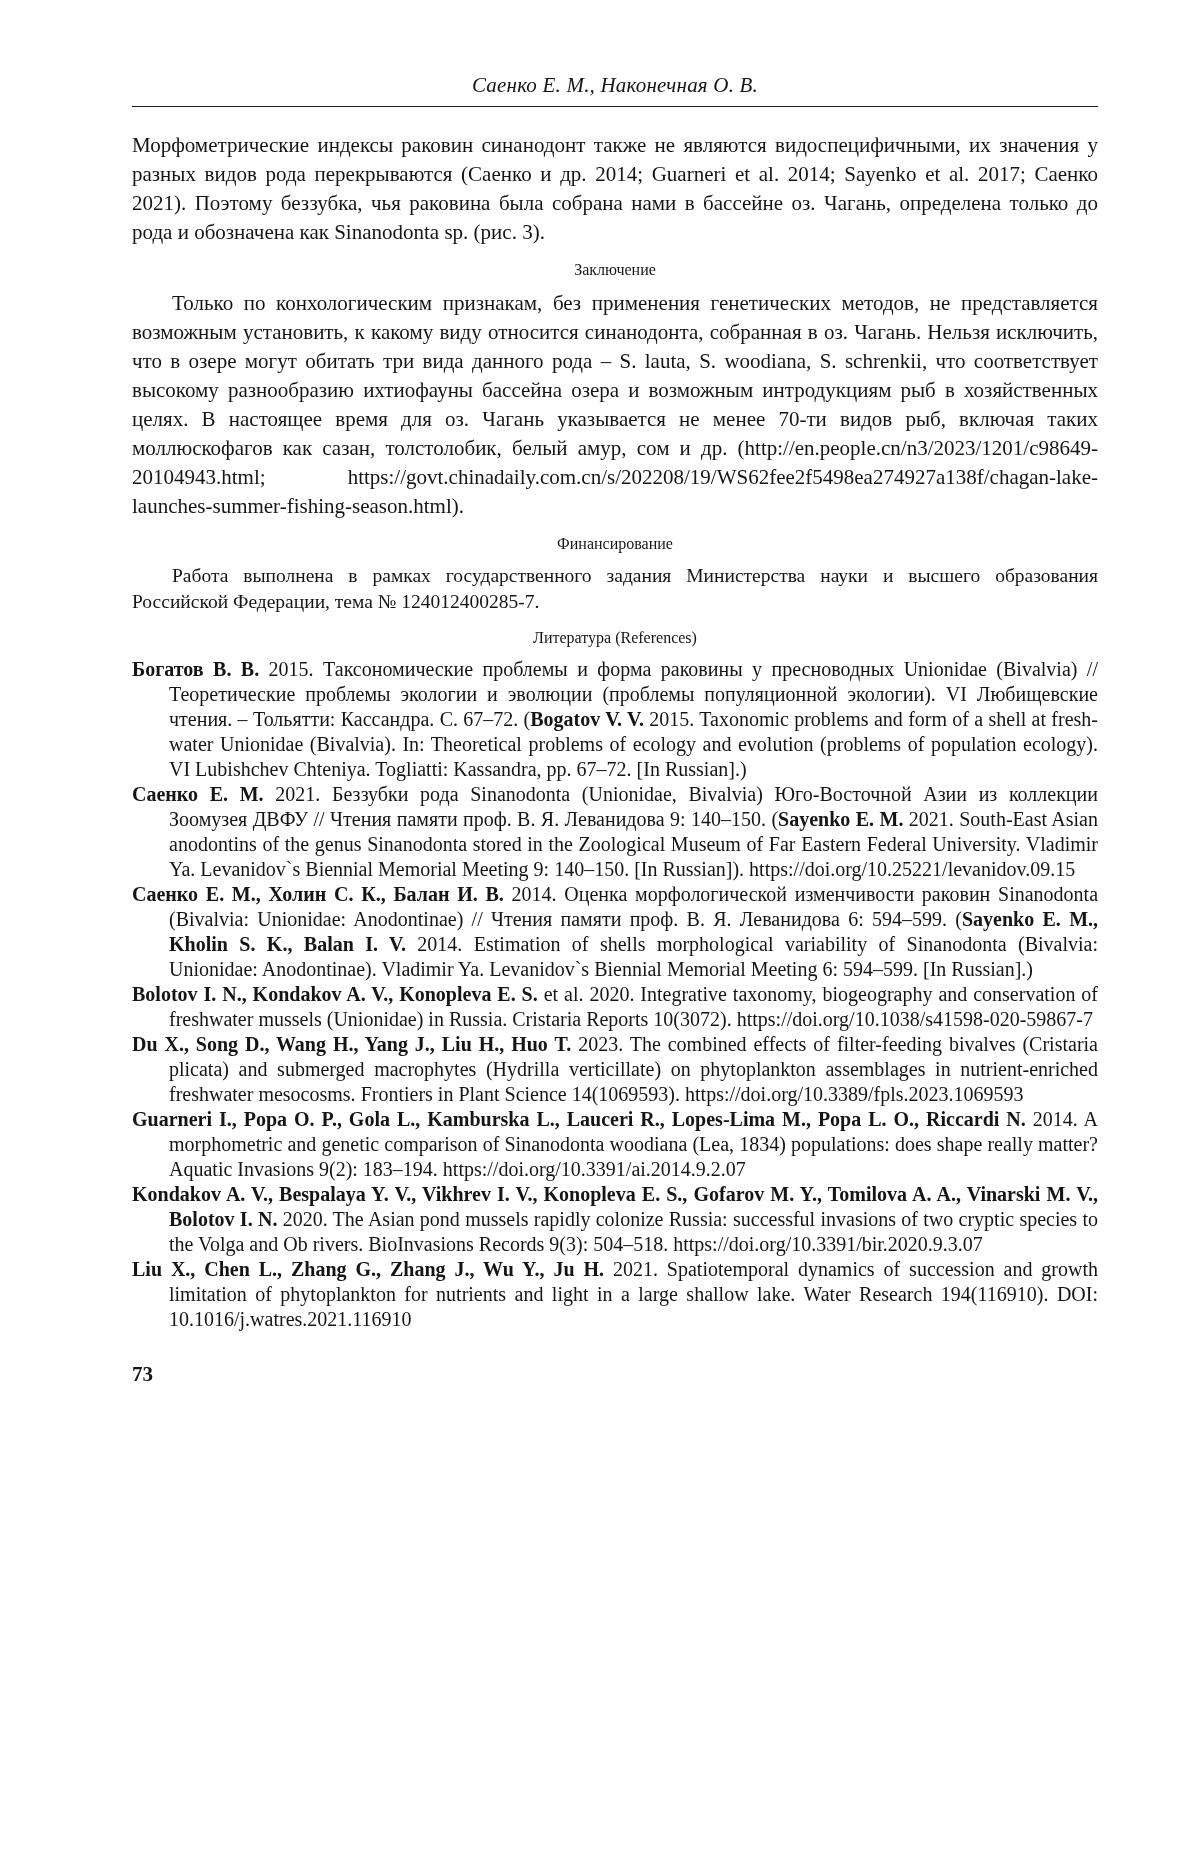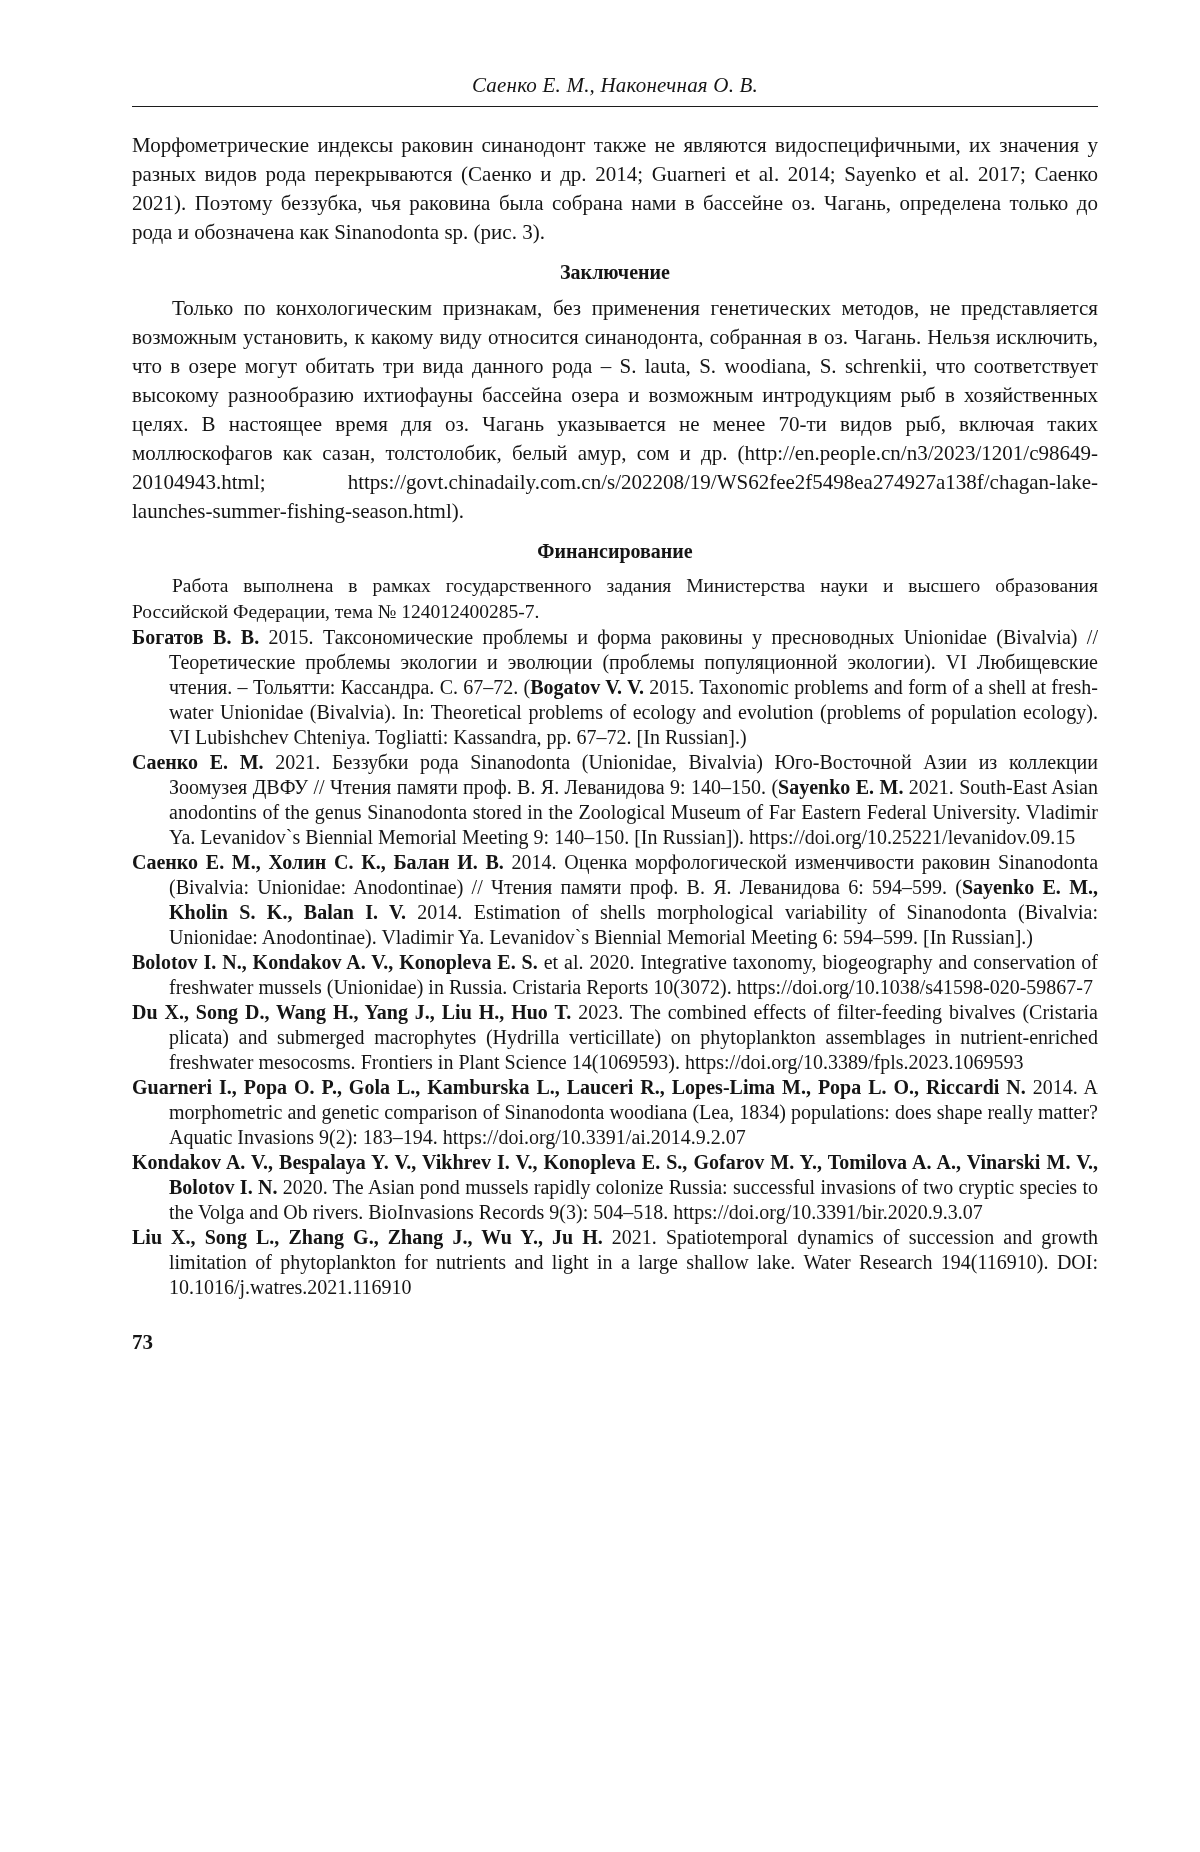--- a/index.html
+++ b/index.html
@@ -38,22 +38,22 @@
     font-size: 21px;
     line-height: 29px;
     text-align: justify;
     margin: 0;
     overflow-wrap: break-word;
     word-break: break-word;
   }
   .body-par.indent { text-indent: 40px; }
   .body-par.small { font-size: 19.5px; line-height: 26px; }
   .section-heading {
-    font-size: 20px;
-    font-weight: 700;
+    font-size: 16px;
+    font-weight: 400;
     text-align: center;
     margin: 14px 0 10px 0;
   }
   .ref {
     font-size: 20px;
     line-height: 25px;
     text-align: justify;
     margin: 0;
     padding-left: 37px;
     text-indent: -37px;
@@ -74,24 +74,25 @@
 <div class="page">
   <div class="content">
     <div class="running-head">Саенко Е. М., Наконечная О. В.</div>
     <div class="head-rule"></div>
     <div id="blocks">
         <p class="body-par"><span>Морфометрические индексы раковин синанодонт также не являются видоспецифичными, их значения у разных видов рода перекрываются (Саенко и др. 2014; Guarneri et al. 2014; Sayenko et al. 2017; Саенко 2021). Поэтому беззубка, чья раковина была собрана нами в бассейне оз. Чагань, определена только до рода и обозначена как </span><span class="run-i">Sinanodonta</span><span> sp. (рис. 3).</span></p>
         <div class="section-heading">Заключение</div>
         <p class="body-par indent"><span>Только по конхологическим признакам, без применения генетических методов, не представляется возможным установить, к какому виду относится синанодонта, собранная в оз. Чагань. Нельзя исключить, что в озере могут обитать три вида данного рода – </span><span class="run-i">S. lauta, S. woodiana, S. schrenkii</span><span>, что соответствует высокому разнообразию ихтиофауны бассейна озера и возможным интродукциям рыб в хозяйственных целях. В настоящее время для оз. Чагань указывается не менее 70-ти видов рыб, включая таких моллюскофагов как сазан, толстолобик, белый амур, сом и др. (http://en.people.cn/n3/2023/1201/c98649-20104943.html; https://govt.chinadaily.com.cn/s/202208/19/WS62fee2f5498ea274927a138f/chagan-lake-launches-summer-fishing-season.html).</span></p>
         <div class="section-heading">Финансирование</div>
         <p class="body-par indent small"><span>Работа выполнена в рамках государственного задания Министерства науки и высшего образования Российской Федерации, тема № 124012400285-7.</span></p>
+        <div class="section-heading">Литература (References)</div>
         <p class="ref"><span class="run-b">Богатов В. В.</span><span> 2015. Таксономические проблемы и форма раковины у пресноводных Unionidae (Bivalvia) // Теоретические проблемы экологии и эволюции (проблемы популяционной экологии). VI Любищевские чтения. – Тольятти: Кассандра. С. 67–72. (</span><span class="run-b">Bogatov V. V.</span><span> 2015. Taxonomic problems and form of a shell at fresh-water Unionidae (Bivalvia). In: Theoretical problems of ecology and evolution (problems of population ecology). VI Lubishchev Chteniya. Togliatti: Kassandra, pp. 67–72. [In Russian].)</span></p>
         <p class="ref"><span class="run-b">Саенко Е. М.</span><span> 2021. Беззубки рода </span><span class="run-i">Sinanodonta</span><span> (Unionidae, Bivalvia) Юго-Восточной Азии из коллекции Зоомузея ДВФУ // </span><span class="run-i">Чтения памяти проф. В. Я. Леванидова</span><span> 9: 140–150. (</span><span class="run-b">Sayenko E. M.</span><span> 2021. South-East Asian anodontins of the genus </span><span class="run-i">Sinanodonta</span><span> stored in the Zoological Museum of Far Eastern Federal University. </span><span class="run-i">Vladimir Ya. Levanidov`s Biennial Memorial Meeting</span><span> 9: 140–150. [In Russian]). https://doi.org/10.25221/levanidov.09.15</span></p>
         <p class="ref"><span class="run-b">Саенко Е. М., Холин С. К., Балан И. В.</span><span> 2014. Оценка морфологической изменчивости раковин </span><span class="run-i">Sinanodonta</span><span> (Bivalvia: Unionidae: Anodontinae) // </span><span class="run-i">Чтения памяти проф. В. Я. Леванидова</span><span> 6: 594–599. (</span><span class="run-b">Sayenko E. M., Kholin S. K., Balan I. V.</span><span> 2014. Estimation of shells morphological variability of </span><span class="run-i">Sinanodonta</span><span> (Bivalvia: Unionidae: Anodontinae). </span><span class="run-i">Vladimir Ya. Levanidov`s Biennial Memorial Meeting</span><span> 6: 594–599. [In Russian].)</span></p>
         <p class="ref"><span class="run-b">Bolotov I. N., Kondakov A. V., Konopleva E. S.</span><span> et al. 2020. Integrative taxonomy, biogeography and conservation of freshwater mussels (Unionidae) in Russia. </span><span class="run-i">Cristaria Reports</span><span> 10(3072). https://doi.org/10.1038/s41598-020-59867-7</span></p>
         <p class="ref"><span class="run-b">Du X., Song D., Wang H., Yang J., Liu H., Huo T.</span><span> 2023. The combined effects of filter-feeding bivalves (</span><span class="run-i">Cristaria plicata</span><span>) and submerged macrophytes (</span><span class="run-i">Hydrilla verticillate</span><span>) on phytoplankton assemblages in nutrient-enriched freshwater mesocosms. </span><span class="run-i">Frontiers in Plant Science</span><span> 14(1069593). https://doi.org/10.3389/fpls.2023.1069593</span></p>
         <p class="ref"><span class="run-b">Guarneri I., Popa O. P., Gola L., Kamburska L., Lauceri R., Lopes-Lima M., Popa L. O., Riccardi N.</span><span> 2014. A morphometric and genetic comparison of </span><span class="run-i">Sinanodonta woodiana</span><span> (Lea, 1834) populations: does shape really matter? </span><span class="run-i">Aquatic Invasions</span><span> 9(2): 183–194. https://doi.org/10.3391/ai.2014.9.2.07</span></p>
         <p class="ref"><span class="run-b">Kondakov A. V., Bespalaya Y. V., Vikhrev I. V., Konopleva E. S., Gofarov M. Y., Tomilova A. A., Vinarski M. V., Bolotov I. N.</span><span> 2020. The Asian pond mussels rapidly colonize Russia: successful invasions of two cryptic species to the Volga and Ob rivers. </span><span class="run-i">BioInvasions Records</span><span> 9(3): 504–518. https://doi.org/10.3391/bir.2020.9.3.07</span></p>
-        <p class="ref"><span class="run-b">Liu X., Song L., Zhang G., Zhang J., Wu Y., Ju H.</span><span> 2021. Spatiotemporal dynamics of succession and growth limitation of phytoplankton for nutrients and light in a large shallow lake. </span><span class="run-i">Water Research</span><span> 194(116910). DOI: 10.1016/j.watres.2021.116910</span></p>
+        <p class="ref"><span class="run-b">Liu X., Chen L., Zhang G., Zhang J., Wu Y., Ju H.</span><span> 2021. Spatiotemporal dynamics of succession and growth limitation of phytoplankton for nutrients and light in a large shallow lake. </span><span class="run-i">Water Research</span><span> 194(116910). DOI: 10.1016/j.watres.2021.116910</span></p>
       </div>
     <div class="page-number">73</div>
   </div>
 </div>
 
 </body></html>

